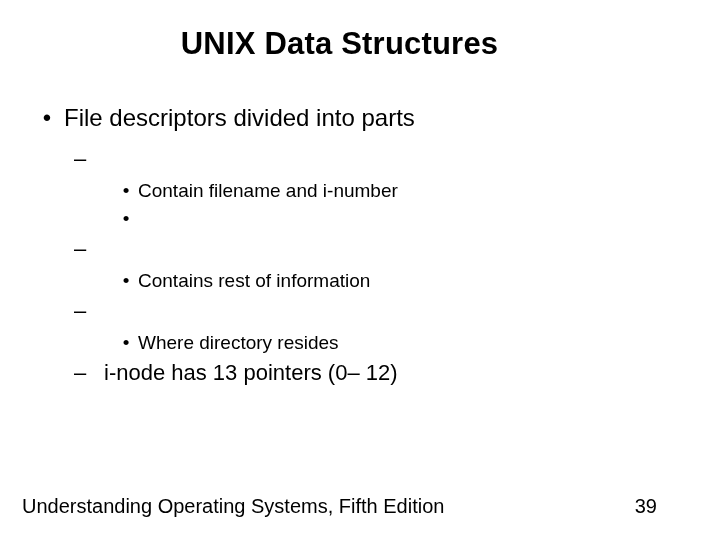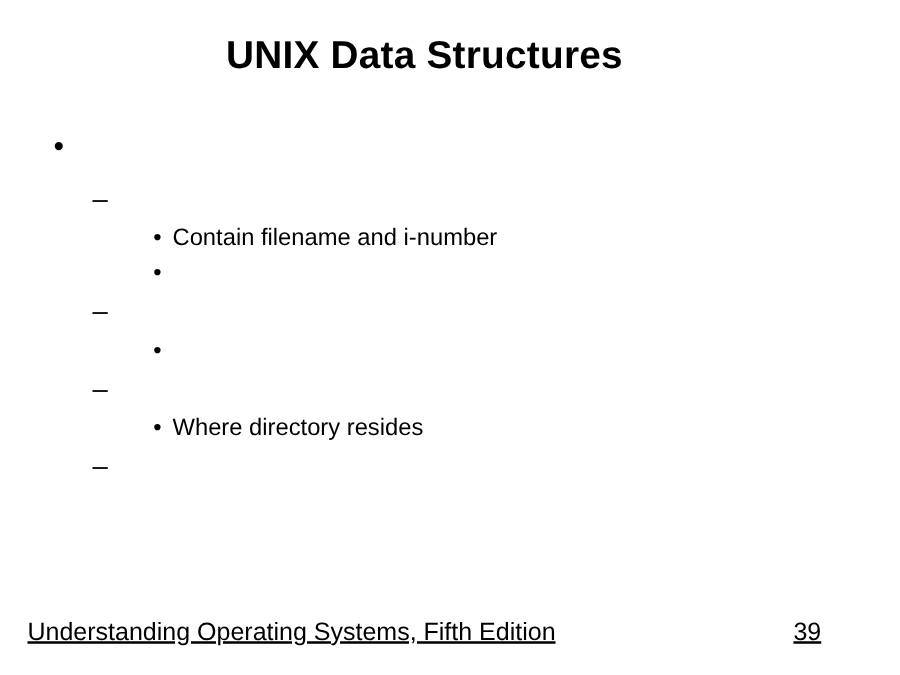--- a/index.html
+++ b/index.html
@@ -6,32 +6,33 @@
   html, body { width: 720px; height: 540px; background: #fff; font-family: Arial, Helvetica, sans-serif; color: #000; }
   .slide { position: relative; width: 679px; height: 540px; padding: 26px 30px 0 30px; }
   .title { font-size: 31px; text-align: center; margin-bottom: 42px; letter-spacing: 0.2px; }
   .content { padding-left: 0; }
   .l1 { font-size: 24px; margin: 0 0 14px 0; display: flex; }
   .l1 .bullet { width: 34px; flex: 0 0 34px; text-align: center; }
   .l2 { font-size: 22px; margin: 0 0 8px 44px; display: flex; }
   .l2 .bullet { width: 30px; flex: 0 0 30px; text-align: left; }
   .l3 { font-size: 19px; margin: 0 0 6px 84px; display: flex; }
   .l3 .bullet { width: 24px; flex: 0 0 24px; text-align: center; }
-  .footer { position: absolute; left: 22px; bottom: 22px; right: 22px; display: flex; justify-content: space-between; font-size: 20px; text-decoration: underline; }
+  .footer { position: absolute; left: 22px; bottom: 22px; right: 22px; display: flex; justify-content: space-between; font-size: 20px; }
 </style>
 </head>
 <body>
 
 <div class="slide">
   <h1 class="title">UNIX Data Structures</h1>
 
   <div class="content">
 
     <div class="l1">
       <span class="bullet">•</span>
+      <span>File descriptors divided into parts</span>
     </div>
 
     <div class="l2">
       <span class="bullet">–</span>
     </div>
 
     <div class="l3">
       <span class="bullet">•</span>
       <span>Contain filename and i-number</span>
     </div>
@@ -39,33 +40,35 @@
     <div class="l3">
       <span class="bullet">•</span>
     </div>
 
     <div class="l2">
       <span class="bullet">–</span>
     </div>
 
     <div class="l3">
       <span class="bullet">•</span>
+      <span>Contains rest of information</span>
     </div>
 
     <div class="l2">
       <span class="bullet">–</span>
     </div>
 
     <div class="l3">
       <span class="bullet">•</span>
       <span>Where directory resides</span>
     </div>
 
     <div class="l2">
       <span class="bullet">–</span>
+      <span>i-node has 13 pointers (0– 12)</span>
     </div>
 
   </div>
 
   <div class="footer">
     <span>Understanding Operating Systems, Fifth Edition</span>
     <span>39</span>
   </div>
 </div>
 

